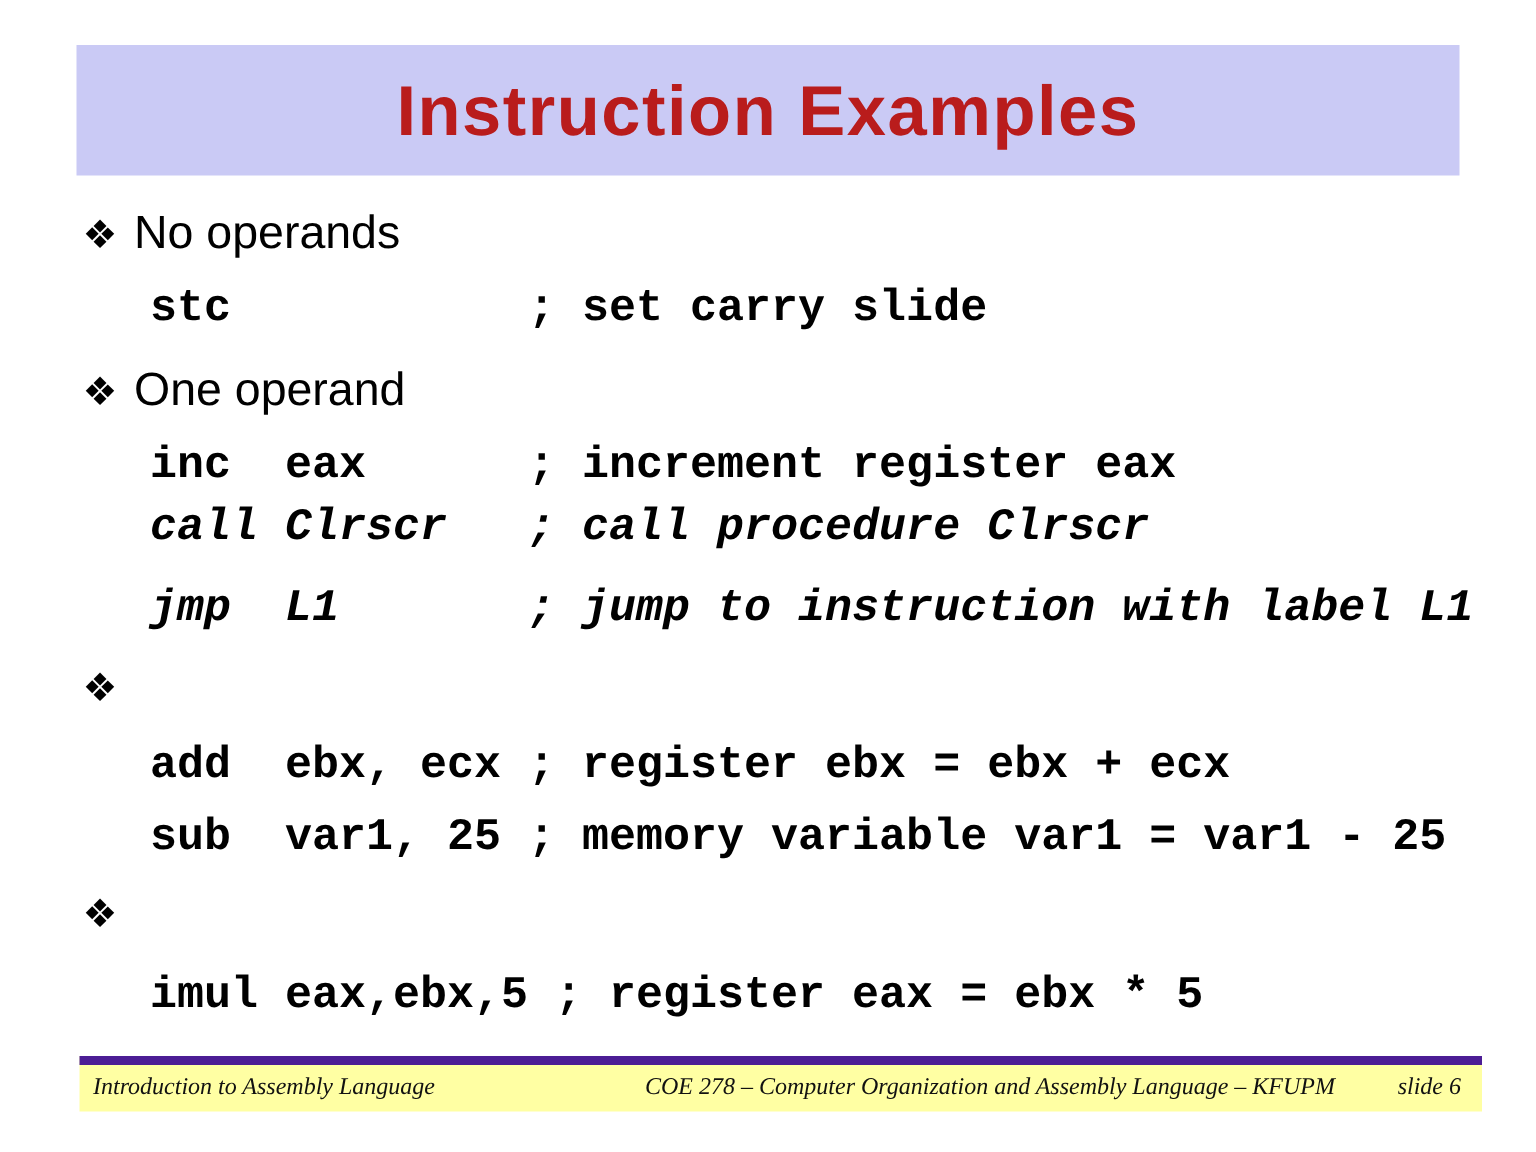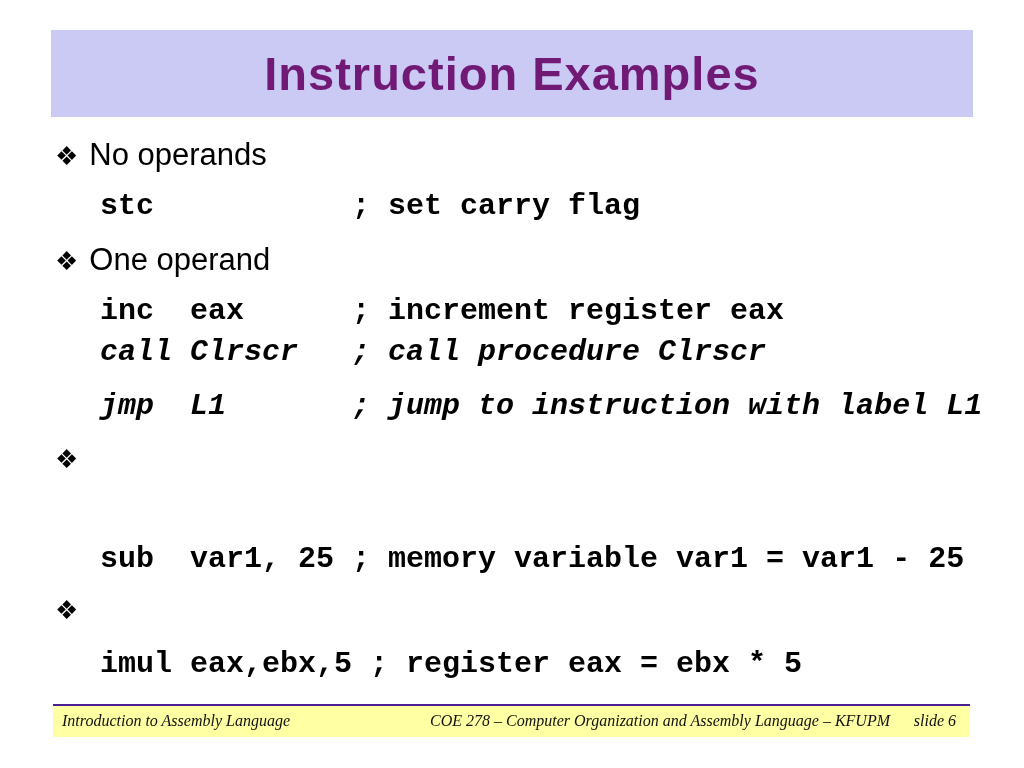--- a/index.html
+++ b/index.html
@@ -22,21 +22,21 @@
     left: 51px;
     top: 30px;
     width: 922px;
     height: 87px;
     background: #cacaf5;
     display: flex;
     align-items: center;
     justify-content: center;
   }
   .title-text {
-    color: #701a75;
+    color: #b91c1c;
     font-size: 47px;
     font-weight: bold;
     letter-spacing: 1px;
     font-family: "Liberation Sans", sans-serif;
   }
   .heading {
     position: absolute;
     left: 55px;
     color: #000000;
     font-size: 31px;
@@ -61,25 +61,26 @@
     white-space: pre;
     margin: 0;
   }
   .footer {
     position: absolute;
     left: 53px;
     top: 704px;
     width: 917px;
     height: 31px;
     background: #ffffa3;
-    border-top: 2px solid #4c1d95;
+    border-top: 6px solid #4c1d95;
     font-family: "Liberation Serif", serif;
     font-style: italic;
     font-size: 16px;
     color: #111111;
+    padding-left: 18px;
   }
   .footer-left {
     position: absolute;
     left: 9px;
     top: 6px;
     white-space: pre;
   }
   .footer-center {
     position: absolute;
     left: 377px;
@@ -99,33 +100,34 @@
 <div class="slide">
 
   <div class="title-banner">
     <div class="title-text">Instruction Examples</div>
   </div>
 
   <div class="heading" style="top:137px;">
     <span class="bullet">❖</span>
     <span>No operands</span>
   </div>
-  <pre class="code-line" style="top:189px;">stc           ; set carry flag</pre>
+  <pre class="code-line" style="top:189px;">stc           ; set carry slide</pre>
 
   <div class="heading" style="top:242px;">
     <span class="bullet">❖</span>
     <span>One operand</span>
   </div>
   <pre class="code-line" style="top:294px;">inc  eax      ; increment register eax</pre>
   <pre class="code-line" style="top:335px;font-style:italic;">call Clrscr   ; call procedure Clrscr</pre>
   <pre class="code-line" style="top:389px;font-style:italic;">jmp  L1       ; jump to instruction with label L1</pre>
 
   <div class="heading" style="top:444px;">
     <span class="bullet">❖</span>
   </div>
+  <pre class="code-line" style="top:494px;">add  ebx, ecx ; register ebx = ebx + ecx</pre>
   <pre class="code-line" style="top:542px;">sub  var1, 25 ; memory variable var1 = var1 - 25</pre>
 
   <div class="heading" style="top:595px;">
     <span class="bullet">❖</span>
   </div>
   <pre class="code-line" style="top:647px;font-family:Liberation Mono, monospace;">imul eax,ebx,5 ; register eax = ebx * 5</pre>
 
   <div class="footer">
     <span class="footer-left">Introduction to Assembly Language</span>
     <span class="footer-center">COE 278 – Computer Organization and Assembly Language – KFUPM</span>

